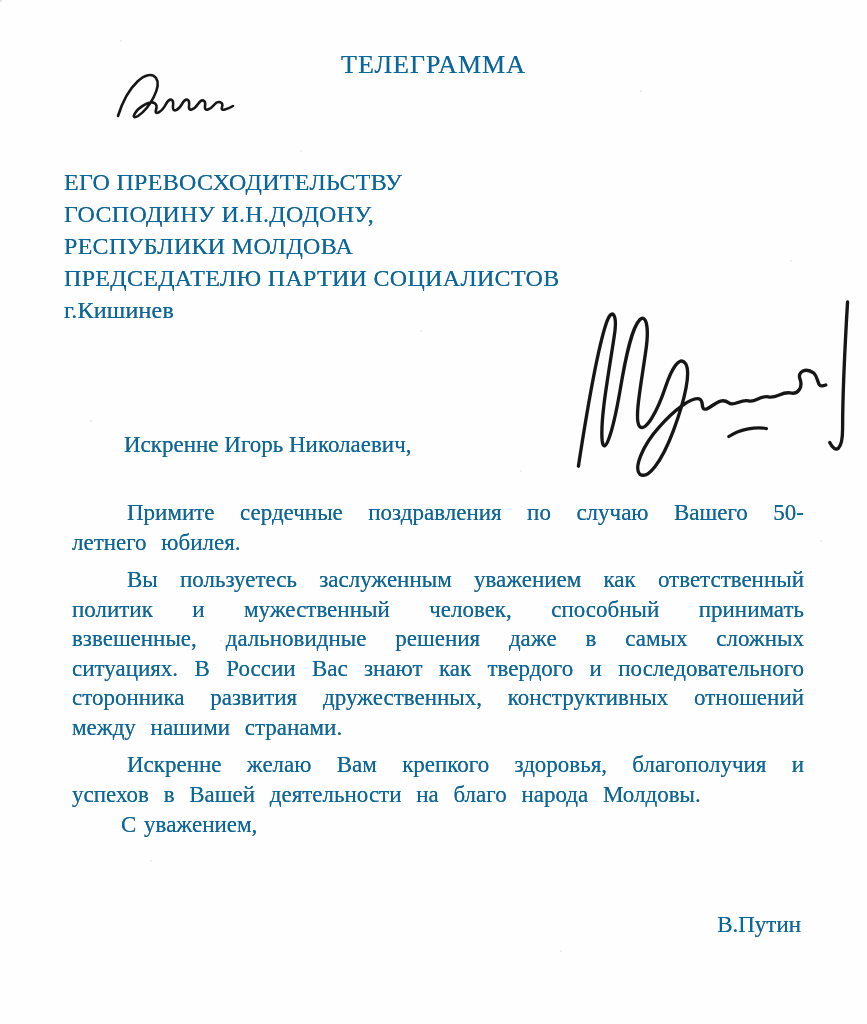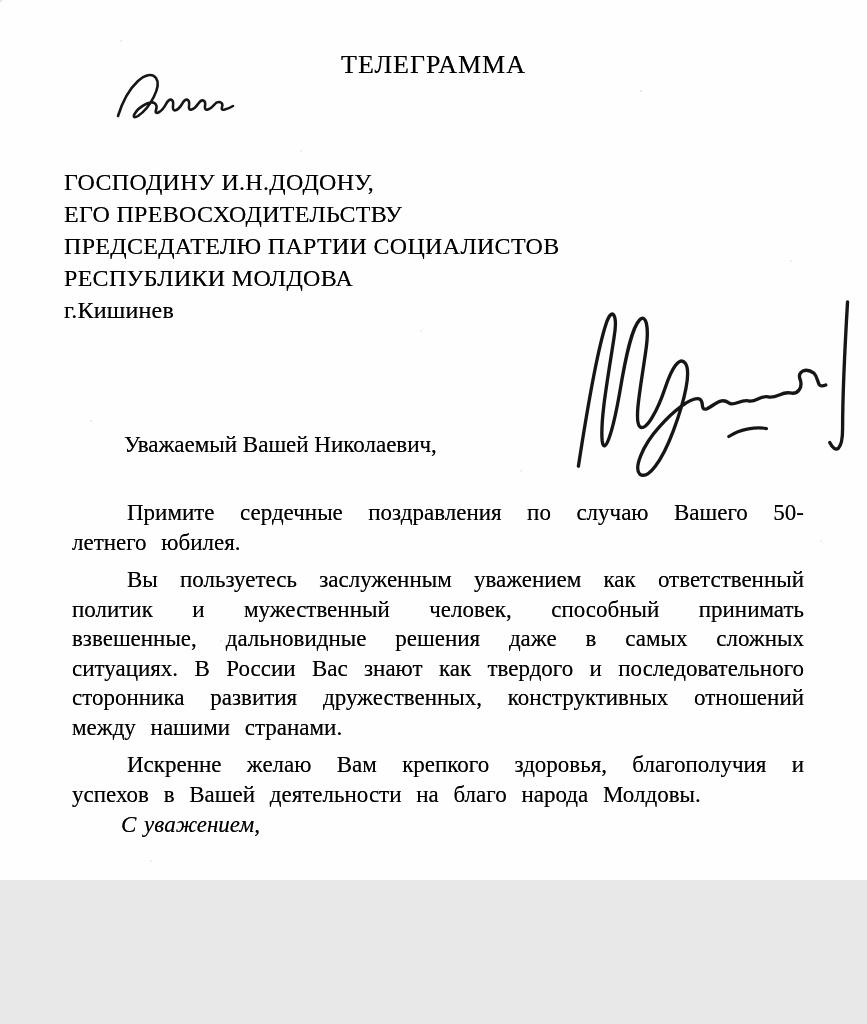--- a/index.html
+++ b/index.html
@@ -1,22 +1,22 @@
 <!DOCTYPE html>
 <html><head>
 <meta charset="utf-8">
 <style>
   html,body { margin:0; padding:0; background:#e8e8e8; }
   .page {
     position:relative;
-    width:867px; height:880px;
+    width:867px; height:1024px;
     margin:0 auto;
     background:#fefefe;
     font-family:"Liberation Serif", serif;
-    color:#000000;
+    color:#0369a1;
     overflow:hidden;
     text-shadow: 0 0 0.5px rgba(25,25,25,0.65);
   }
   
   .noise { position:absolute; inset:0; pointer-events:none; }
   .noise::before {
     content:""; position:absolute; width:2px; height:2px; border-radius:50%;
     background:rgba(70,70,70,0.18);
     box-shadow: 120px 40px rgba(70,70,70,0.12), 640px 90px rgba(70,70,70,0.14),
       300px 150px rgba(70,70,70,0.10), 790px 260px rgba(70,70,70,0.12),
@@ -46,21 +46,21 @@
   }
   .body-block {
     position:absolute; top:490px; left:64px; width:748px;
     font-size:23px; line-height:29.5px;
     text-align:justify;
     word-spacing:9px;
   }
   .body-block p { margin:8px; text-indent:55px; }
   .closing {
     position:absolute; top:812px; left:121px;
-    font-size:23px; margin:0; word-spacing:2px;font-style:italic;
+    font-size:23px; margin:0; word-spacing:2px;
   }
   .signer {
     position:absolute; top:900px; right:54px;
     font-size:23px; margin:12px;
   }
   .ink { stroke:#161616; fill:none; stroke-linecap:round; stroke-linejoin:round; }
 </style>
 </head>
 <body>
 
@@ -80,24 +80,24 @@
       C 60 47 66 45 70 38
       C 74 31 78 33 77 40
       C 76 46 82 44 86 38
       C 90 32 94 34 93 40
       C 92 46 98 44 102 39
       C 106 34 112 36 110 41
       C 108 46 116 43 121 40"></path>
   </svg>
 
   <div class="recipient">
+    <div>ЕГО ПРЕВОСХОДИТЕЛЬСТВУ</div>
     <div>ГОСПОДИНУ И.Н.ДОДОНУ,</div>
-    <div>ЕГО ПРЕВОСХОДИТЕЛЬСТВУ</div>
+    <div>РЕСПУБЛИКИ МОЛДОВА</div>
     <div>ПРЕДСЕДАТЕЛЮ ПАРТИИ СОЦИАЛИСТОВ</div>
-    <div>РЕСПУБЛИКИ МОЛДОВА</div>
     <div class="city">г.Кишинев</div>
   </div>
 
   <svg class="signature-mark" viewBox="0 0 300 190">
     <path class="ink" stroke-width="3.4" d="M 16 172
       C 24 120 34 58 44 28
       C 50 10 56 18 52 42
       C 46 82 38 124 40 146
       C 42 162 50 142 58 96
       C 64 60 70 32 78 24
@@ -117,21 +117,21 @@
       C 238 100 243 92 240 84
       C 237 76 246 72 254 78
       C 260 84 256 94 266 90"></path>
     <path class="ink" stroke-width="3.4" d="M 288 6
       C 286 40 283 96 283 134
       C 283 156 276 160 270 148"></path>
     <path class="ink" stroke-width="3.2" d="M 168 142
       C 180 134 196 132 206 134"></path>
   </svg>
 
-  <p class="salutation">Уважаемый Вашей Николаевич,</p>
+  <p class="salutation">Искренне Игорь Николаевич,</p>
 
   <div class="body-block">
     <p>Примите сердечные поздравления по случаю Вашего 50-летнего юбилея.</p>
     <p>Вы пользуетесь заслуженным уважением как ответственный политик и мужественный человек, способный принимать взвешенные, дальновидные решения даже в самых сложных ситуациях. В России Вас знают как твердого и последовательного сторонника развития дружественных, конструктивных отношений между нашими странами.</p>
     <p>Искренне желаю Вам крепкого здоровья, благополучия и успехов в Вашей деятельности на благо народа Молдовы.</p>
   </div>
 
   <p class="closing">С уважением,</p>
 
   <p class="signer">В.Путин</p>

